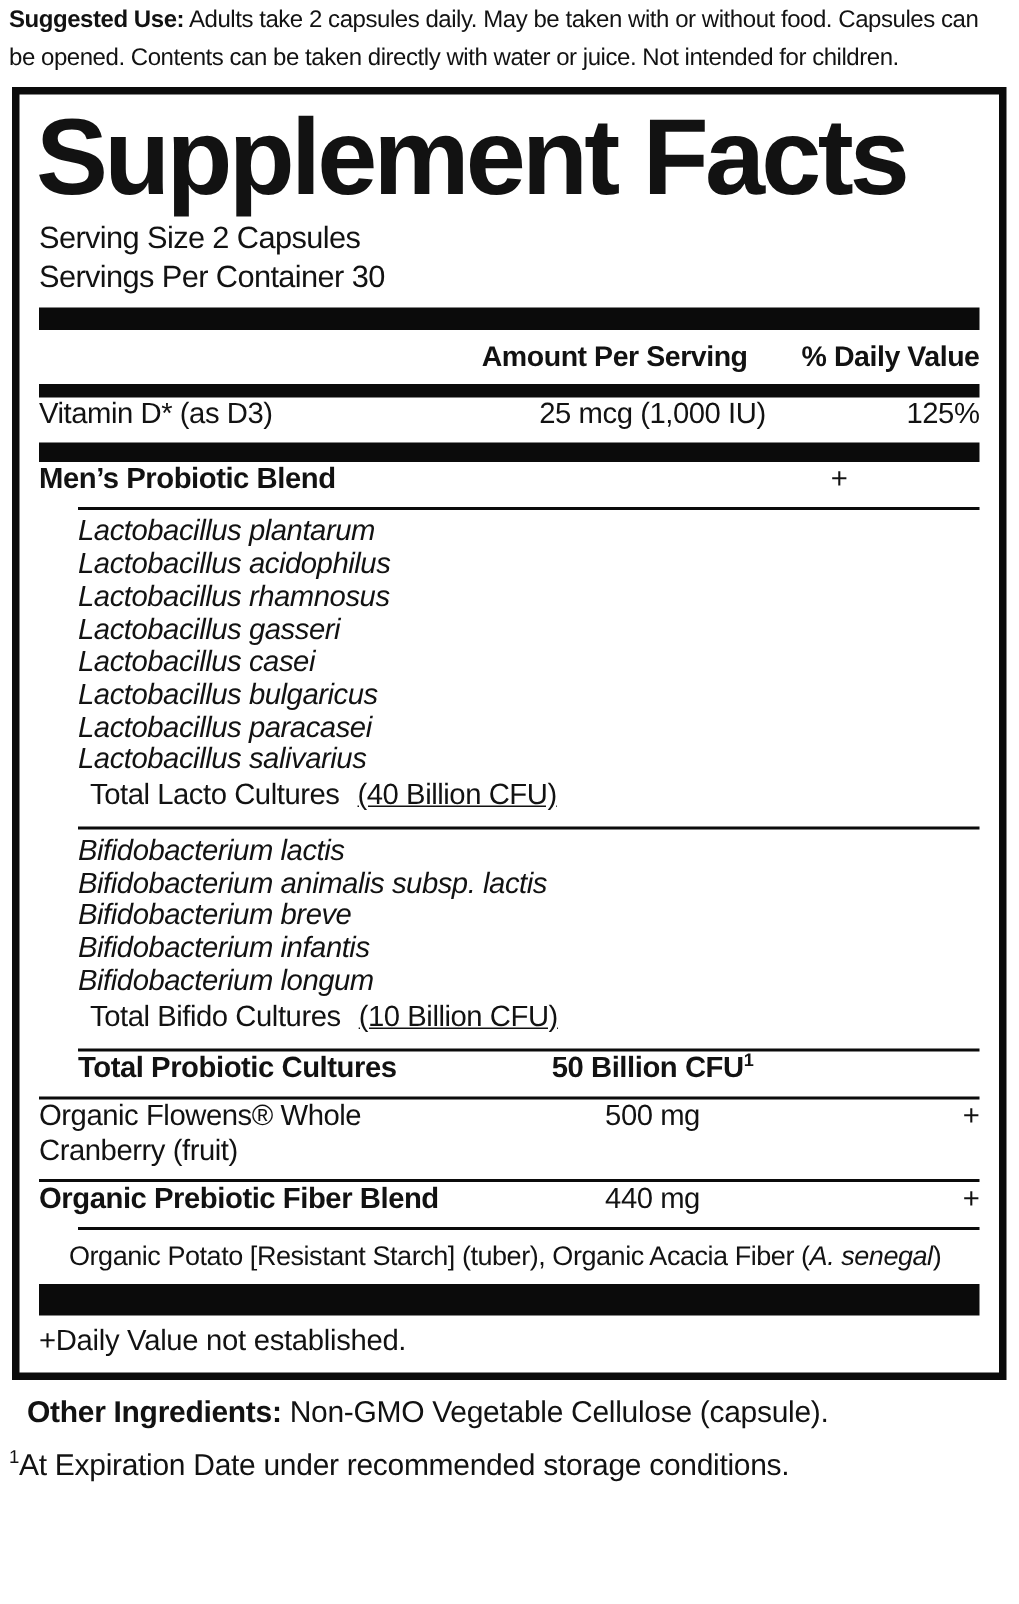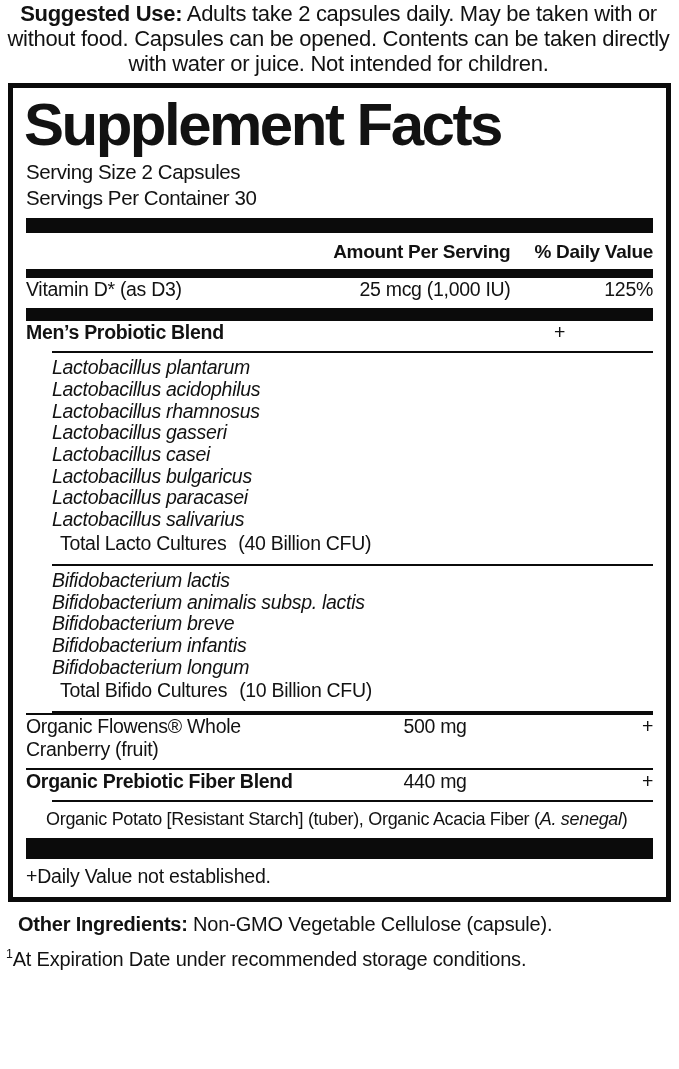--- a/index.html
+++ b/index.html
@@ -7,44 +7,44 @@
     position:relative;
     width:679px; height:1069px;
     background:#ffffff; color:#121212;
     font-family:"Liberation Sans", sans-serif;
     overflow:hidden; box-sizing:border-box;
   }
 
   
   .suggested {
     margin:0; padding:1px 8px 7px 6px;
-    font-size:22px; line-height:25px; letter-spacing:-0.3px;text-align:center;
+    font-size:16px; line-height:25px; letter-spacing:-0.3px;
   }
   .suggested b { letter-spacing:-0.3px; }
 
   
   .panel {
     margin:0 8px; border:5px solid #0b0b0b;
     padding:4px 13px 4px; box-sizing:border-box;
   }
   .panel-title {
     margin:2px 0 4px -2px;
-    font-size:60px; font-weight:bold;
+    font-size:72px; font-weight:bold;
     letter-spacing:-2.5px; line-height:1.02; white-space:nowrap;
   }
   .serving-line { font-size:20.5px; line-height:26px; letter-spacing:-0.4px; }
 
   .bar { background:#0b0b0b; }
   .bar-lg  { height:15px; margin-top:7px; }
   .bar-md  { height:9px;  }
   .bar-sec { height:13px; }
   .bar-xl  { height:21px; }
 
   .hdr {
-    display:flex; justify-content:flex-end; gap:24px;
+    display:flex; justify-content:flex-end; gap:36px;
     font-weight:bold; font-size:19px; letter-spacing:-0.3px;
     padding:8px 0 6px;
   }
 
   .row {
     display:grid; grid-template-columns:1fr 260px 88px;
     align-items:baseline;
     font-size:19.5px; letter-spacing:-0.3px;
   }
   .row .amt { text-align:center; white-space:nowrap; }
@@ -57,21 +57,21 @@
   .rule-indent { margin-left:26px; }
 
   .species {
     font-style:italic; padding-left:26px;
     font-size:19.5px; line-height:21.7px; letter-spacing:-0.3px;
   }
   .group-total {
     padding:1px 0 4px 34px; font-size:19.5px; line-height:23px;
     letter-spacing:-0.3px;
   }
-  .group-total .cfu { margin-left:12px; }
+  .group-total .cfu { margin-left:12px;text-decoration:underline; }
   .gap-above { margin-top:5px; }
   .gap-below { margin-bottom:4px; }
 
   .subline {
     margin-left:20px; padding:7px 0 8px;
     font-size:18px; letter-spacing:-0.3px; white-space:nowrap;
   }
   .dv-foot { font-size:19.5px; padding:6px 0 5px; letter-spacing:-0.2px; }
 
   sup { font-size:62%; vertical-align:super; line-height:0; }
@@ -140,20 +140,25 @@
     <div class="species">Bifidobacterium breve</div>
     <div class="species">Bifidobacterium infantis</div>
     <div class="species">Bifidobacterium longum</div>
 
     <div class="group-total">
       <span>Total Bifido Cultures</span><span class="cfu">(10 Billion CFU)</span>
     </div>
 
     <div class="rule rule-indent gap-above"></div>
 
+    <div class="row pad-row">
+      <span class="name bold ind">Total Probiotic Cultures</span>
+      <span class="amt bold"><span>50 Billion CFU</span><sup>1</sup></span>
+      <span class="dv"></span>
+    </div>
 
     <div class="rule"></div>
 
     <div class="row pad-row">
       <span class="name">Organic Flowens® Whole Cranberry (fruit)</span>
       <span class="amt">500 mg</span>
       <span class="dv">+</span>
     </div>
 
     <div class="rule"></div>

